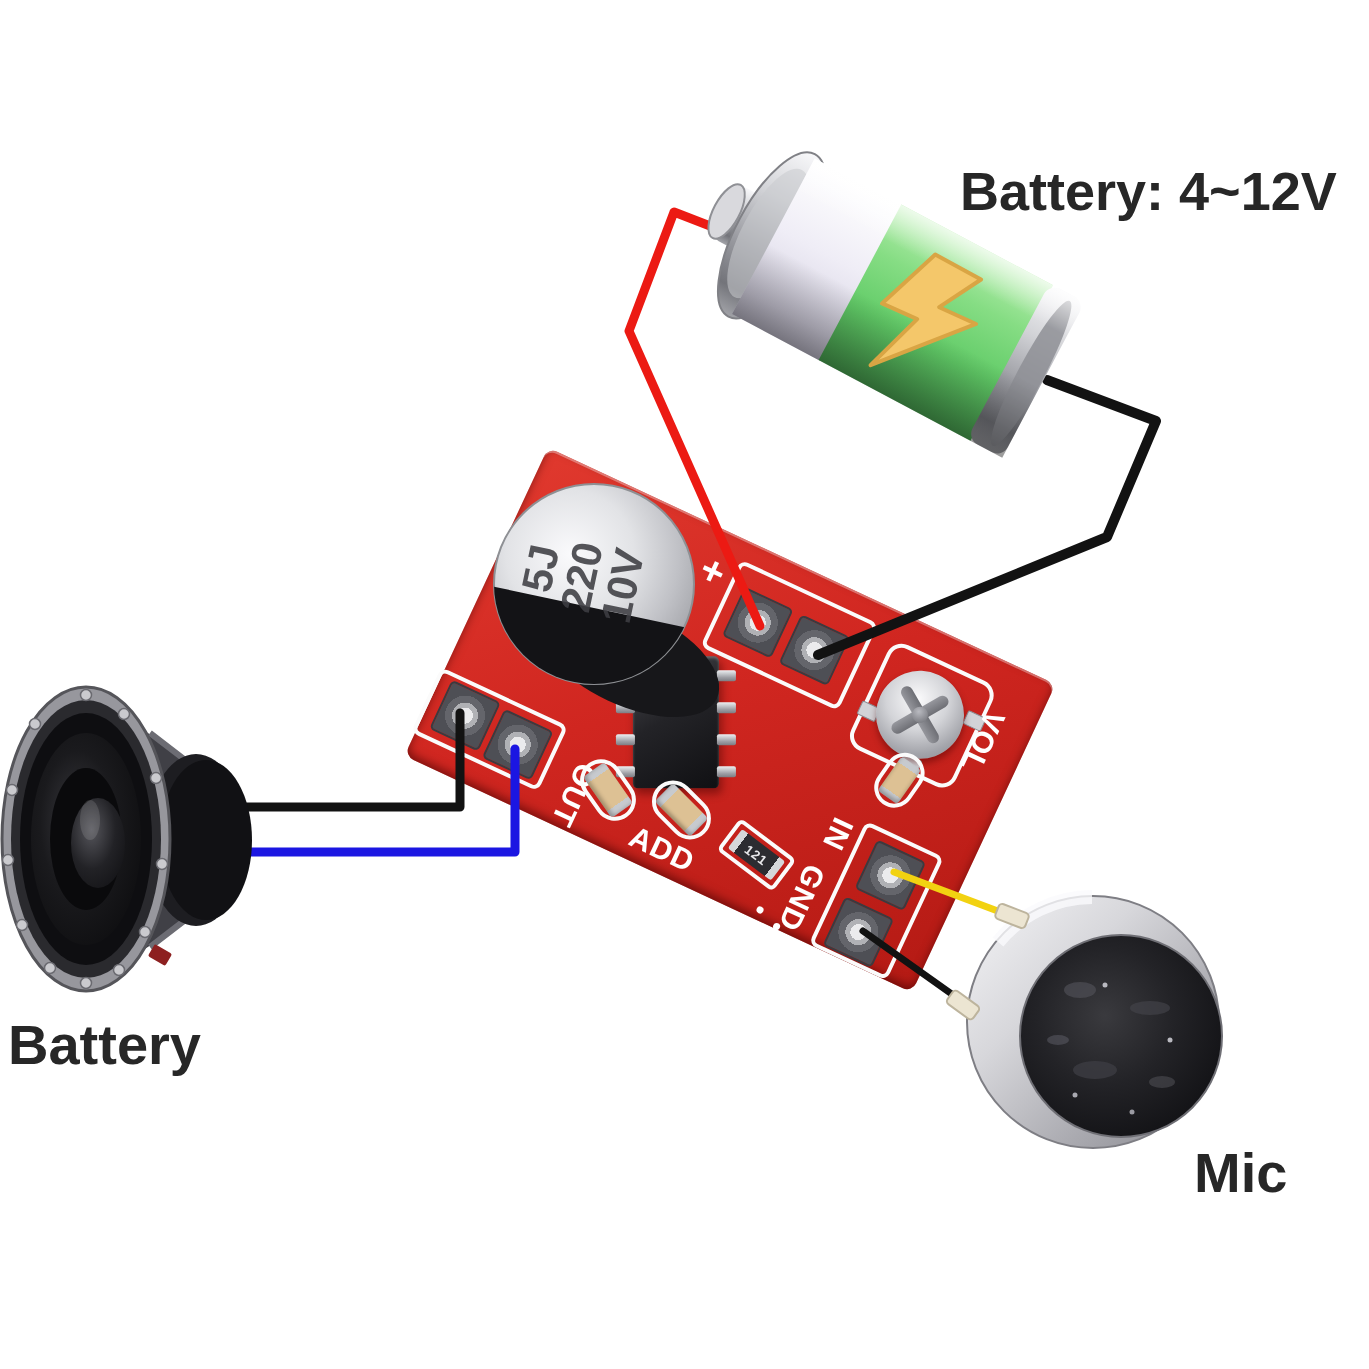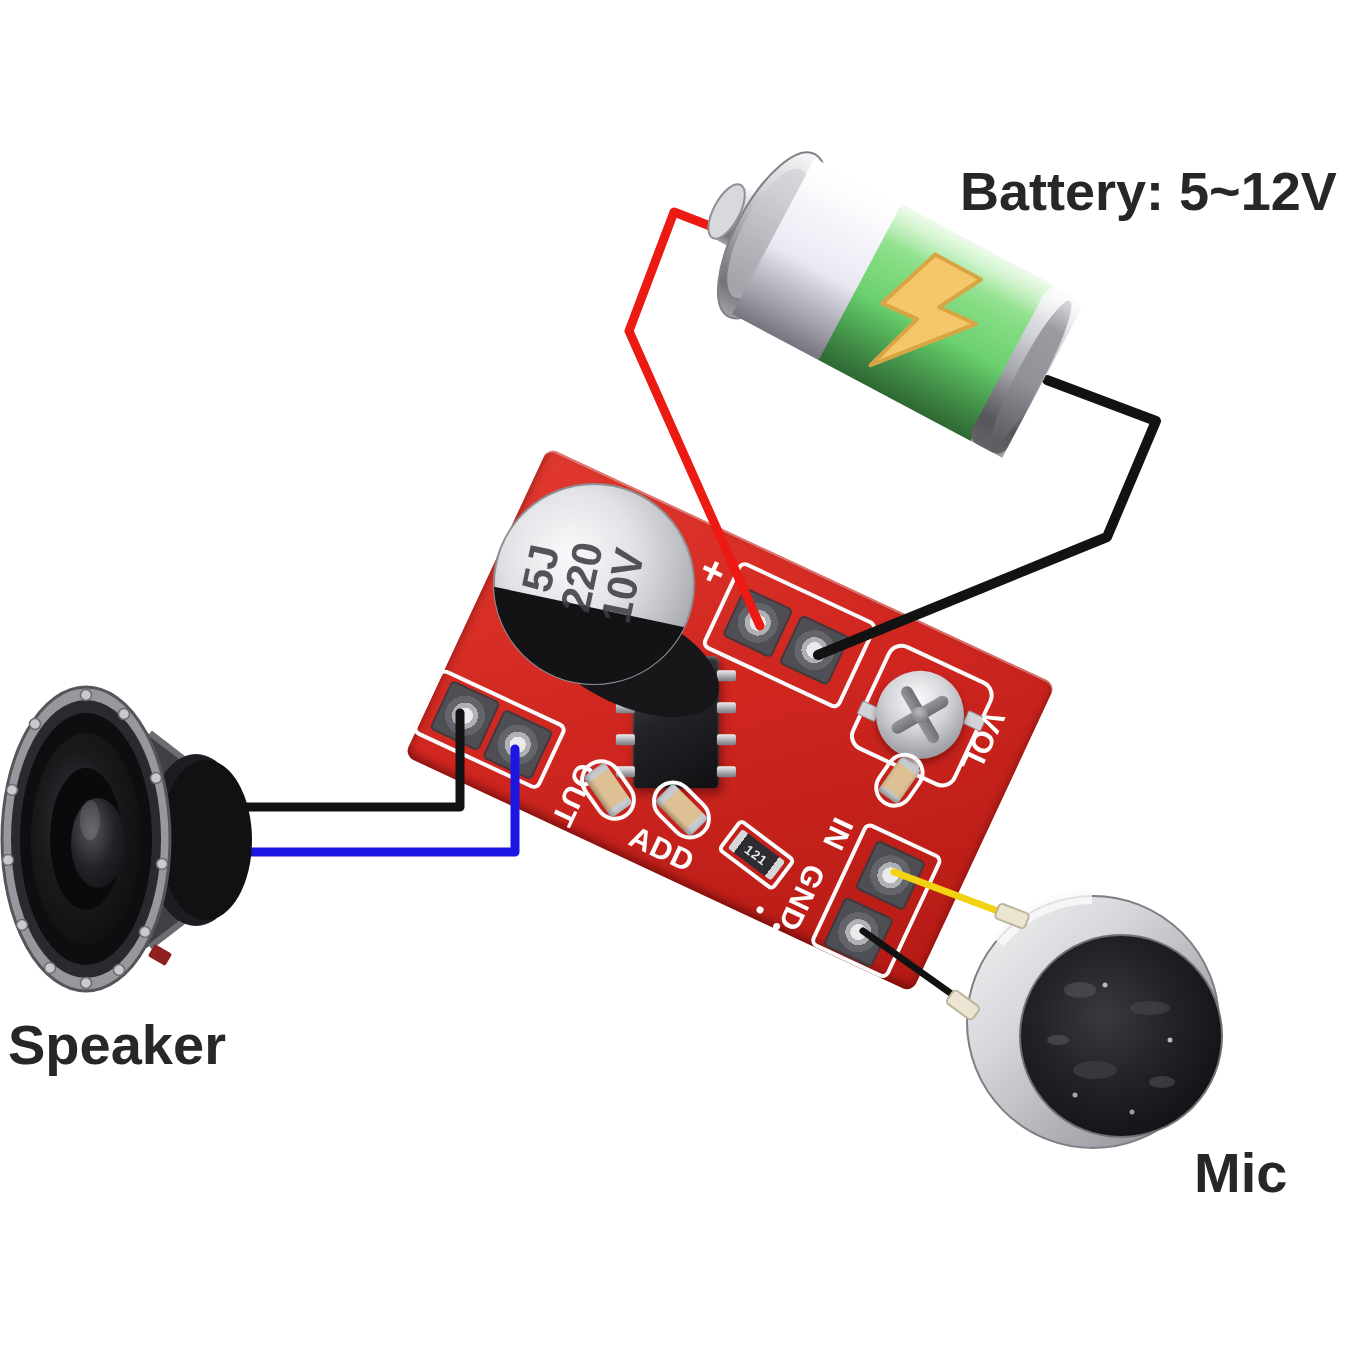--- a/index.html
+++ b/index.html
@@ -291,17 +291,17 @@
       </g>
       <g transform="translate(1012,916) rotate(21)">
         <rect x="-16" y="-8" width="32" height="16" rx="4" fill="#ece5d2" stroke="#bdb49d" stroke-width="2"></rect>
       </g>
       <g transform="translate(963,1005) rotate(36)">
         <rect x="-16" y="-8" width="32" height="16" rx="4" fill="#ece5d2" stroke="#bdb49d" stroke-width="2"></rect>
       </g>
     </g>
   </svg>
 
-  <div class="big-label lbl-battery">Battery: 5~12V</div>
-  <div class="big-label lbl-speaker">Speaker</div>
+  <div class="big-label lbl-battery">Battery: 4~12V</div>
+  <div class="big-label lbl-speaker">Battery</div>
   <div class="big-label lbl-mic">Mic</div>
 
 </div>
 
 </body></html>

